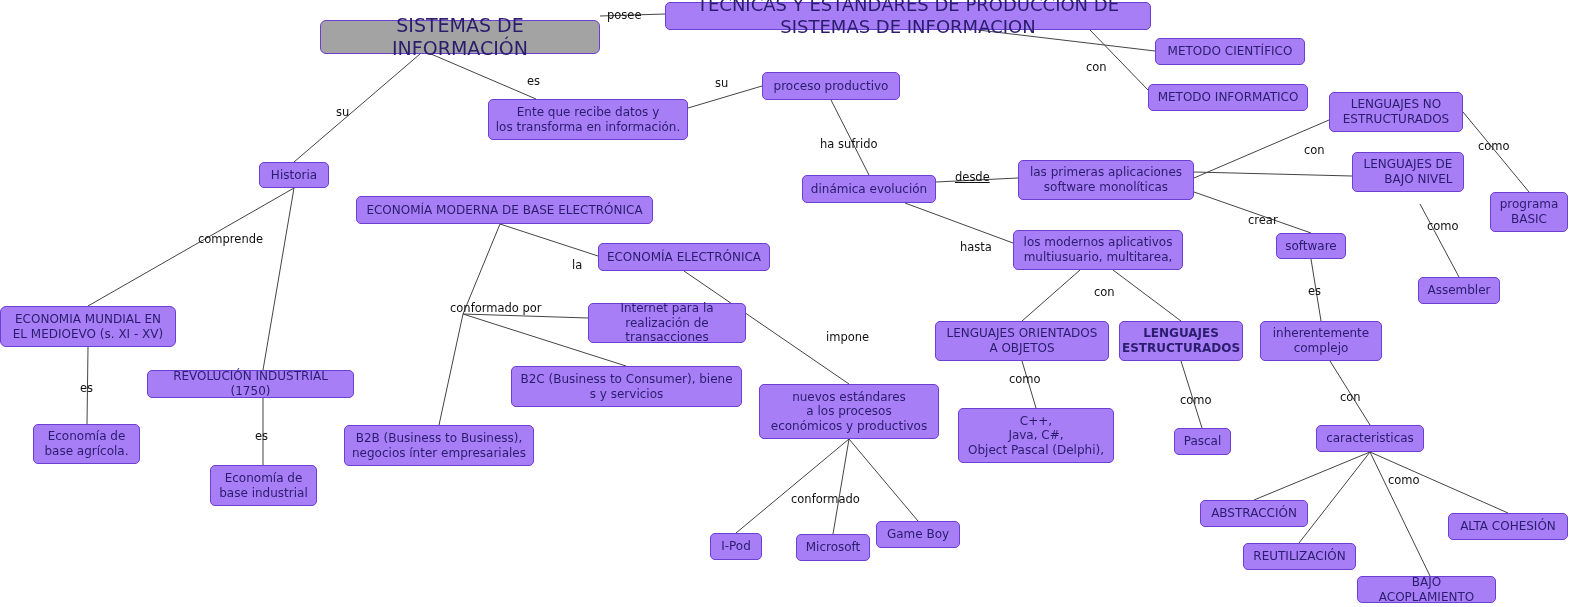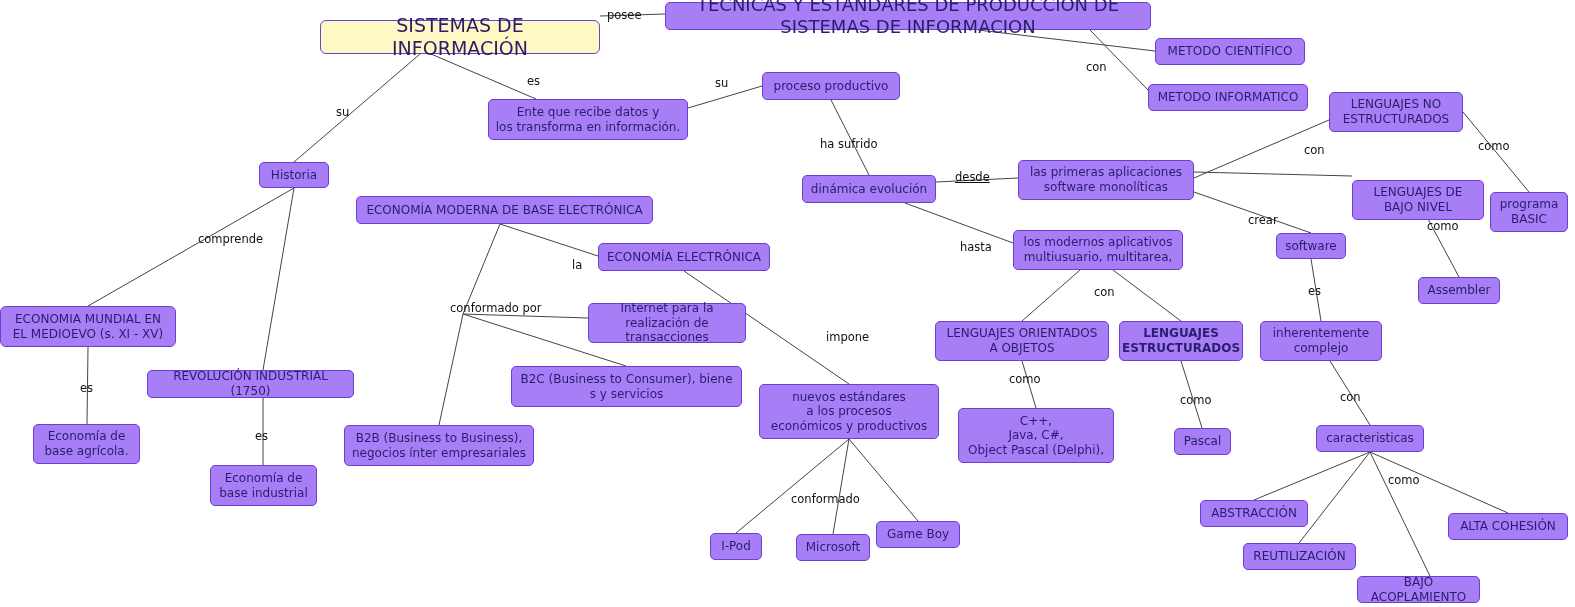--- a/index.html
+++ b/index.html
@@ -34,21 +34,21 @@
     display: flex;
     align-items: center;
     justify-content: center;
     line-height: 1.22;
     white-space: pre-line;
     padding: 2px 6px;
     font-size: 12px;
   }
   .node.title {
     font-size: 19px;
-    background: #fef9c3;
+    background: #a3a3a3;
     border-radius: 6px;
   }
   .node.big {
     font-size: 18px;
   }
   .link-label {
     position: absolute;
     font-size: 11.5px;
     color: #111111;
     background: transparent;
@@ -135,32 +135,32 @@
       <div class="node " style="left: 762px; top: 72px; width: 138px; height: 28px;">proceso productivo</div>
       <div class="node " style="left: 259px; top: 162px; width: 70px; height: 26px;">Historia</div>
       <div class="node " style="left: 356px; top: 196px; width: 297px; height: 28px;">ECONOMÍA MODERNA DE BASE ELECTRÓNICA</div>
       <div class="node " style="left: 802px; top: 175px; width: 134px; height: 28px;">dinámica evolución</div>
       <div class="node " style="left: 1018px; top: 160px; width: 176px; height: 40px;">las primeras aplicaciones
 software monolíticas</div>
       <div class="node " style="left: 1013px; top: 230px; width: 170px; height: 40px;">los modernos aplicativos
 multiusuario, multitarea,</div>
       <div class="node " style="left: 1329px; top: 92px; width: 134px; height: 40px;">LENGUAJES NO
 ESTRUCTURADOS</div>
-      <div class="node " style="left: 1352px; top: 180px; width: 132px; height: 40px;">LENGUAJES DE
+      <div class="node " style="left: 1352px; top: 152px; width: 112px; height: 40px; text-align: right;">LENGUAJES DE
 BAJO NIVEL</div>
       <div class="node " style="left: 1490px; top: 192px; width: 78px; height: 40px;">programa
 BASIC</div>
       <div class="node " style="left: 1418px; top: 277px; width: 82px; height: 27px;">Assembler</div>
       <div class="node " style="left: 1276px; top: 233px; width: 70px; height: 26px;">software</div>
       <div class="node " style="left: 1260px; top: 321px; width: 122px; height: 40px;">inherentemente
 complejo</div>
       <div class="node " style="left: 1316px; top: 425px; width: 108px; height: 27px;">caracteristicas</div>
       <div class="node " style="left: 1200px; top: 500px; width: 108px; height: 27px;">ABSTRACCIÓN</div>
       <div class="node " style="left: 1243px; top: 543px; width: 113px; height: 27px;">REUTILIZACIÓN</div>
-      <div class="node " style="left: 1357px; top: 576px; width: 123px; height: 27px;">BAJO ACOPLAMIENTO</div>
+      <div class="node " style="left: 1357px; top: 576px; width: 139px; height: 27px;">BAJO ACOPLAMIENTO</div>
       <div class="node " style="left: 1448px; top: 513px; width: 120px; height: 27px;">ALTA COHESIÓN</div>
       <div class="node " style="left: 935px; top: 321px; width: 174px; height: 40px;">LENGUAJES ORIENTADOS
 A OBJETOS</div>
       <div class="node " style="left: 1119px; top: 321px; width: 124px; height: 40px; font-weight: bold;">LENGUAJES
 ESTRUCTURADOS</div>
       <div class="node " style="left: 958px; top: 408px; width: 156px; height: 55px;">C++,
 Java, C#,
 Object Pascal (Delphi),</div>
       <div class="node " style="left: 1174px; top: 428px; width: 57px; height: 27px;">Pascal</div>
       <div class="node " style="left: 0px; top: 306px; width: 176px; height: 41px; border-radius: 6px;">ECONOMIA MUNDIAL EN

